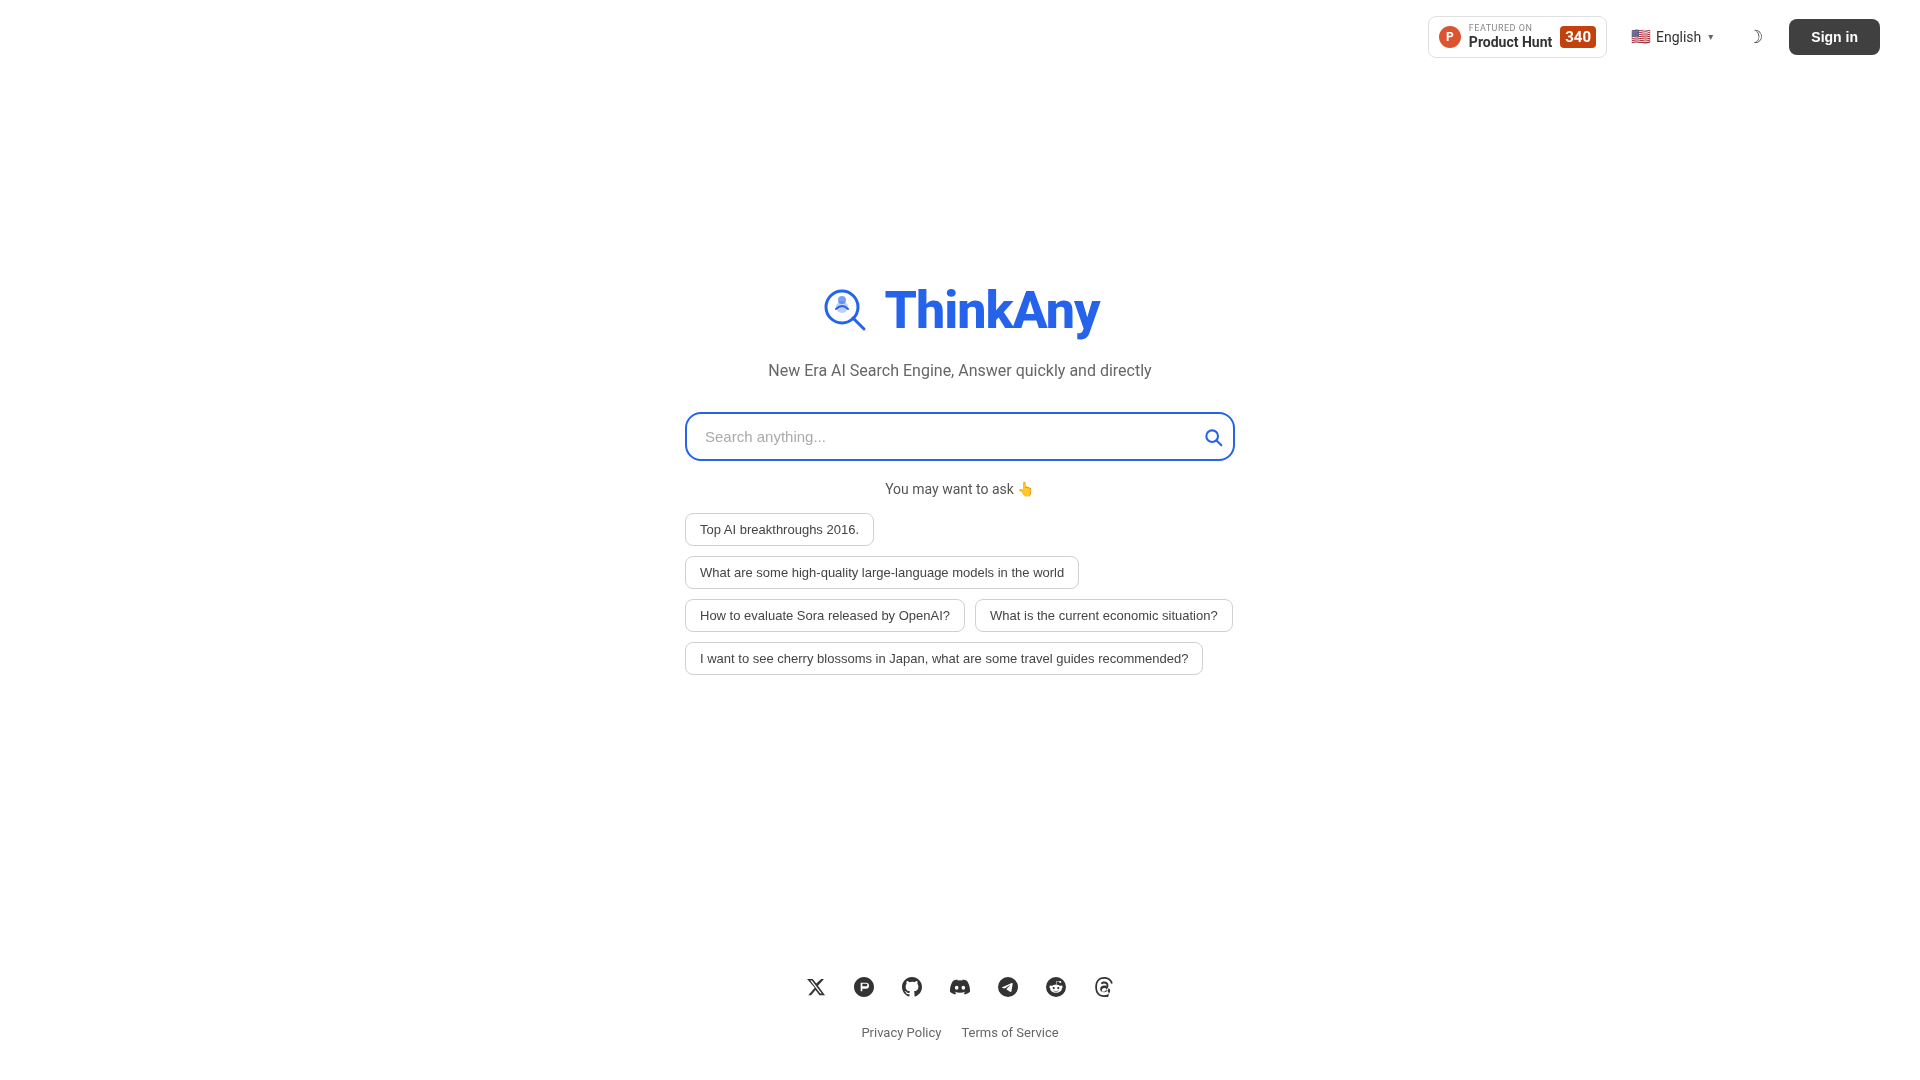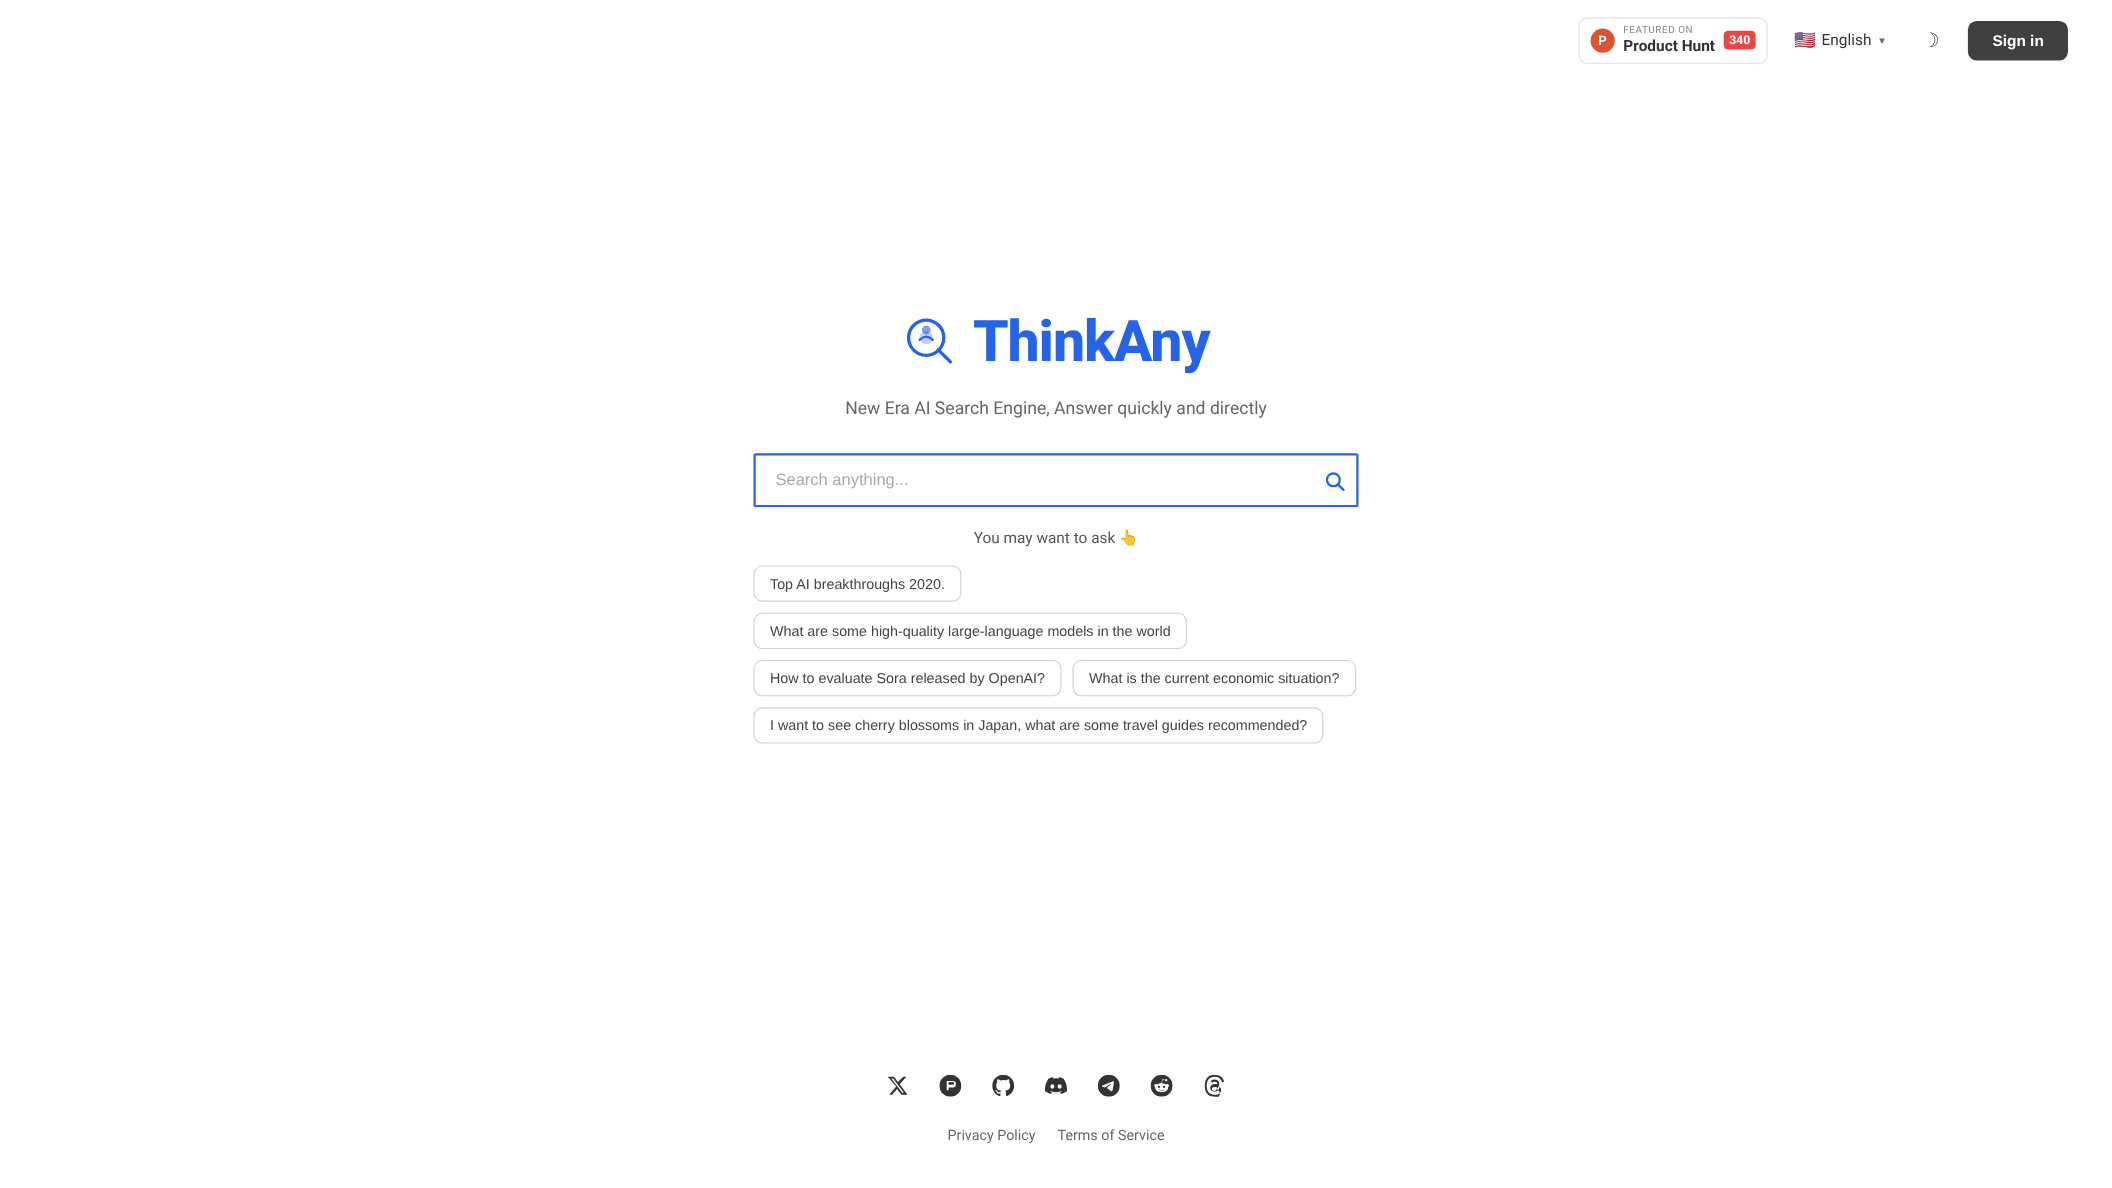--- a/index.html
+++ b/index.html
@@ -57,23 +57,23 @@
       color: #888;
       text-transform: uppercase;
       letter-spacing: 0.5px;
     }
     .ph-name {
       font-size: 14px;
       font-weight: 700;
       color: #333;
     }
     .ph-count {
-      background: #ef4444;
+      background: #c2410c;
       color: white;
-      font-size: 11px;
+      font-size: 15px;
       font-weight: bold;
       border-radius: 4px;
       padding: 2px 5px;
     }
 
     
     .language-selector {
       display: flex;
       align-items: center;
       gap: 5px;
@@ -149,21 +149,21 @@
 
     
     .search-container {
       width: 550px;
       position: relative;
       margin-bottom: 20px;
     }
     .search-input {
       width: 100%;
       border: 2px solid #2563eb;
-      border-radius: 2px;
+      border-radius: 16px;
       padding: 14px 50px 14px 18px;
       font-size: 15px;
       color: #333;
       outline: none;
     }
     .search-input::placeholder { color: #aaa; }
     .search-btn {
       position: absolute;
       right: 12px;
       top: 50%;
@@ -300,21 +300,21 @@
     </button>
   </div>
 
   <p class="suggestions-label">
     <span>You may want to ask 👆</span>
   </p>
 
   <div class="suggestions-grid">
 
     <div class="suggestions-row">
-      <button class="suggestion-chip">Top AI breakthroughs 2020.</button>
+      <button class="suggestion-chip">Top AI breakthroughs 2016.</button>
       <button class="suggestion-chip">What are some high-quality large-language models in the world</button>
     </div>
 
     <div class="suggestions-row">
       <button class="suggestion-chip">How to evaluate Sora released by OpenAI?</button>
       <button class="suggestion-chip">What is the current economic situation?</button>
     </div>
 
     <div class="suggestions-row">
       <button class="suggestion-chip">I want to see cherry blossoms in Japan, what are some travel guides recommended?</button>

